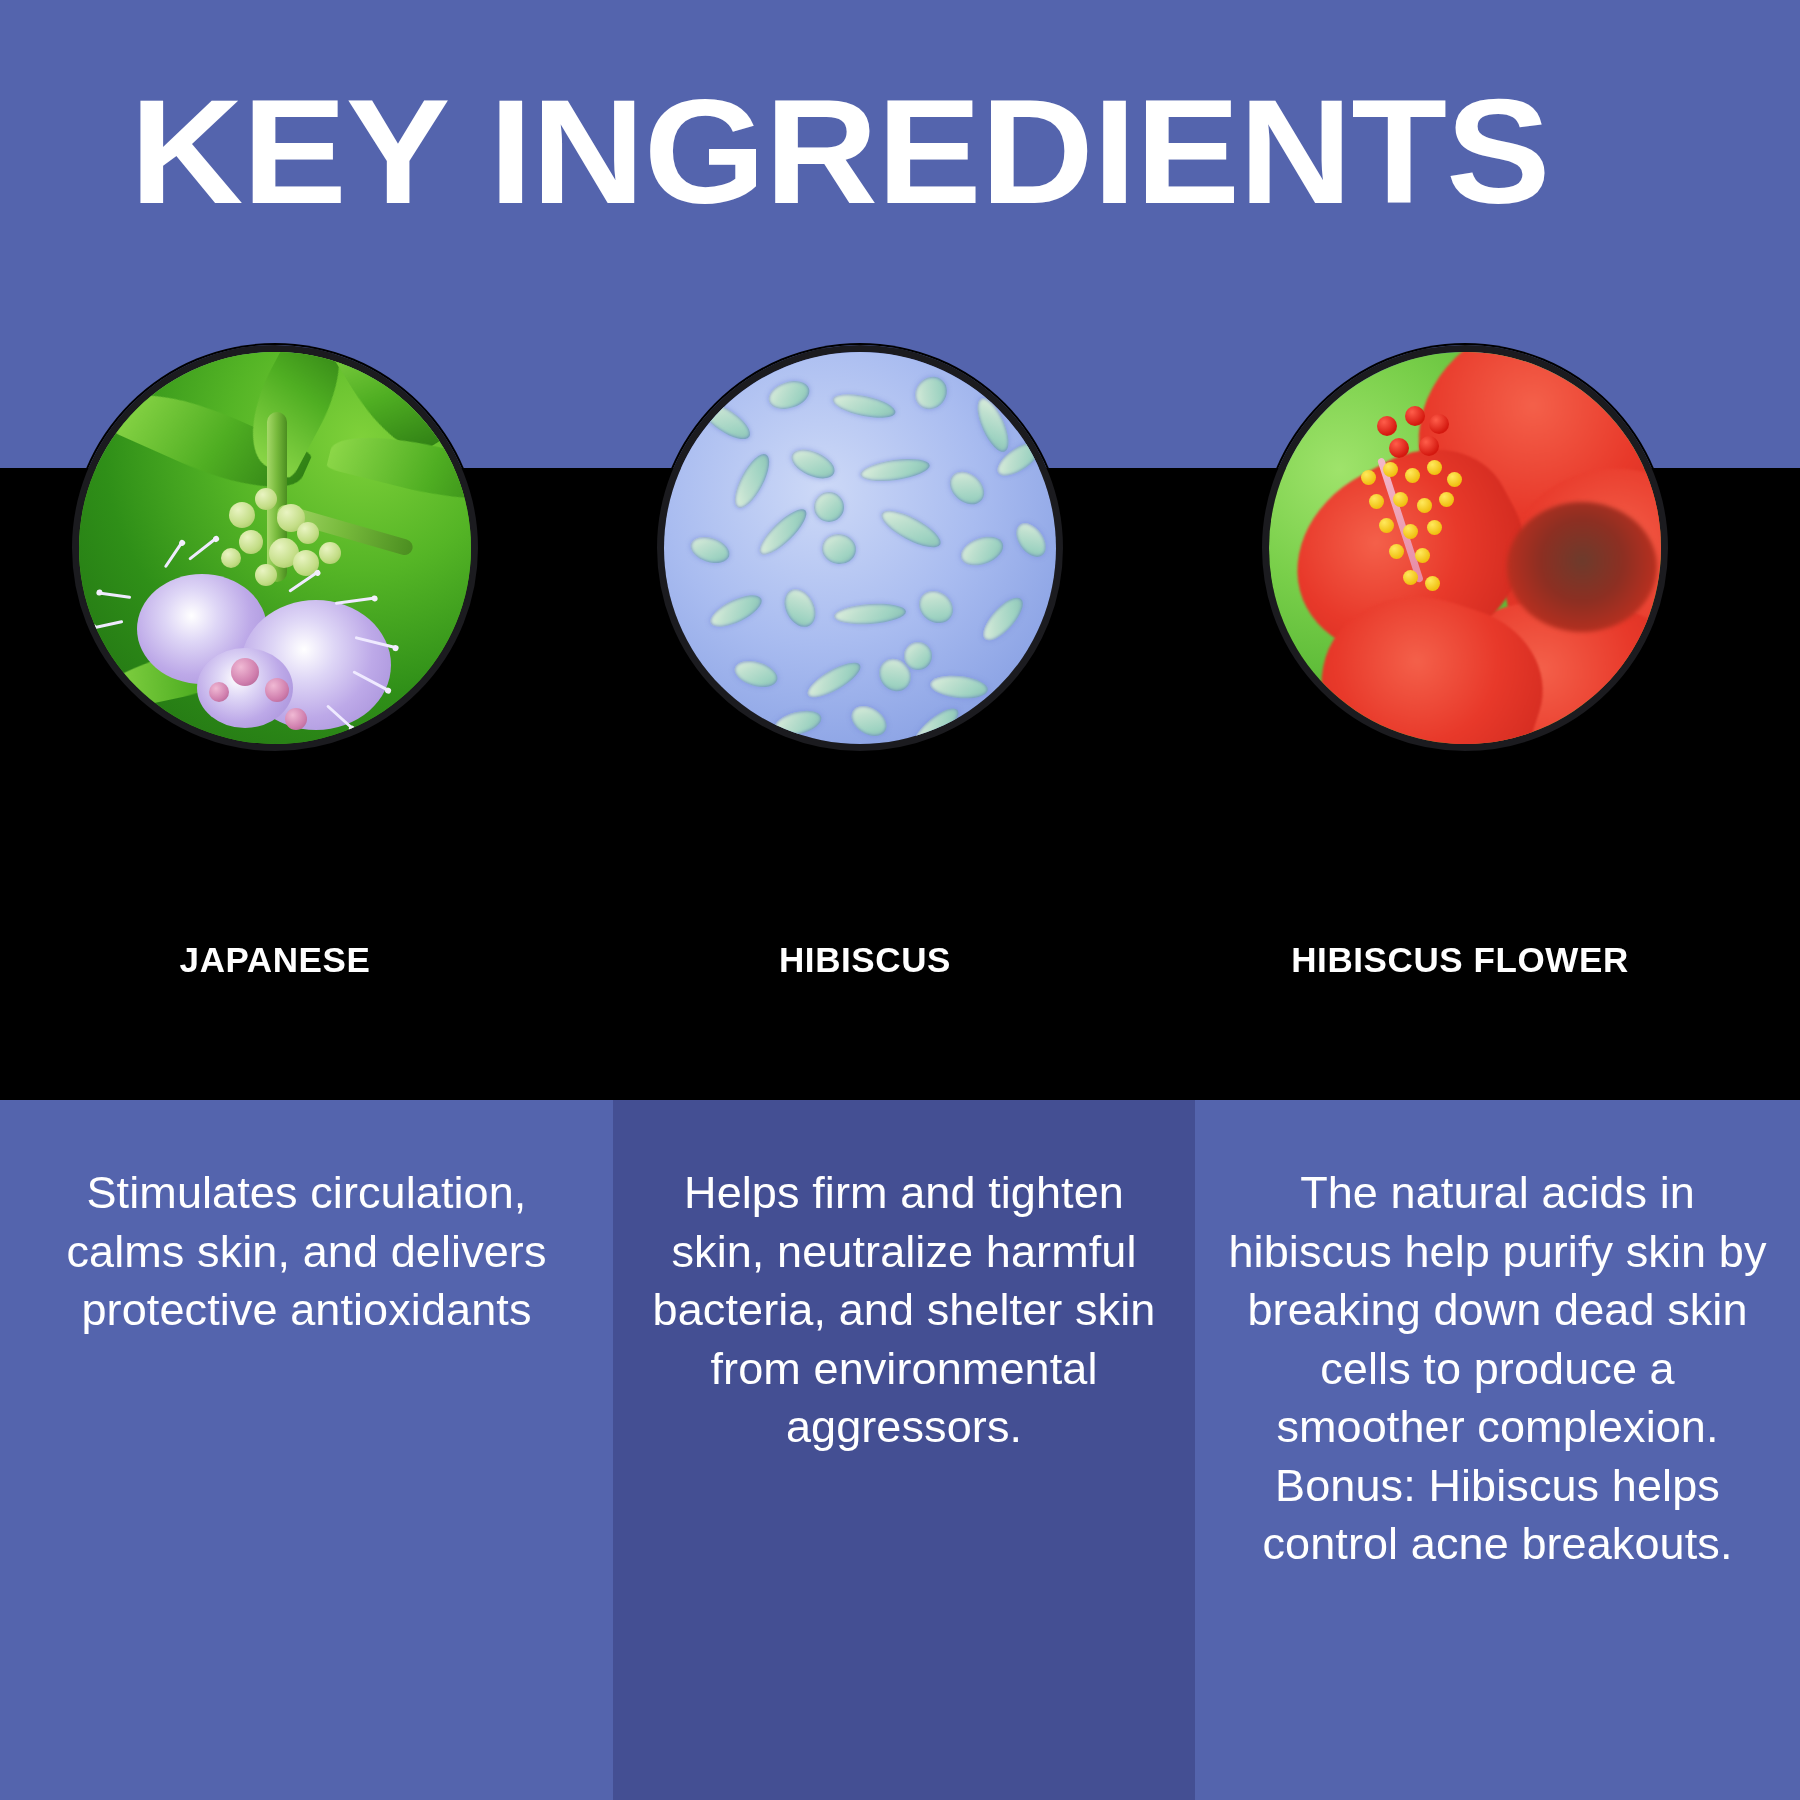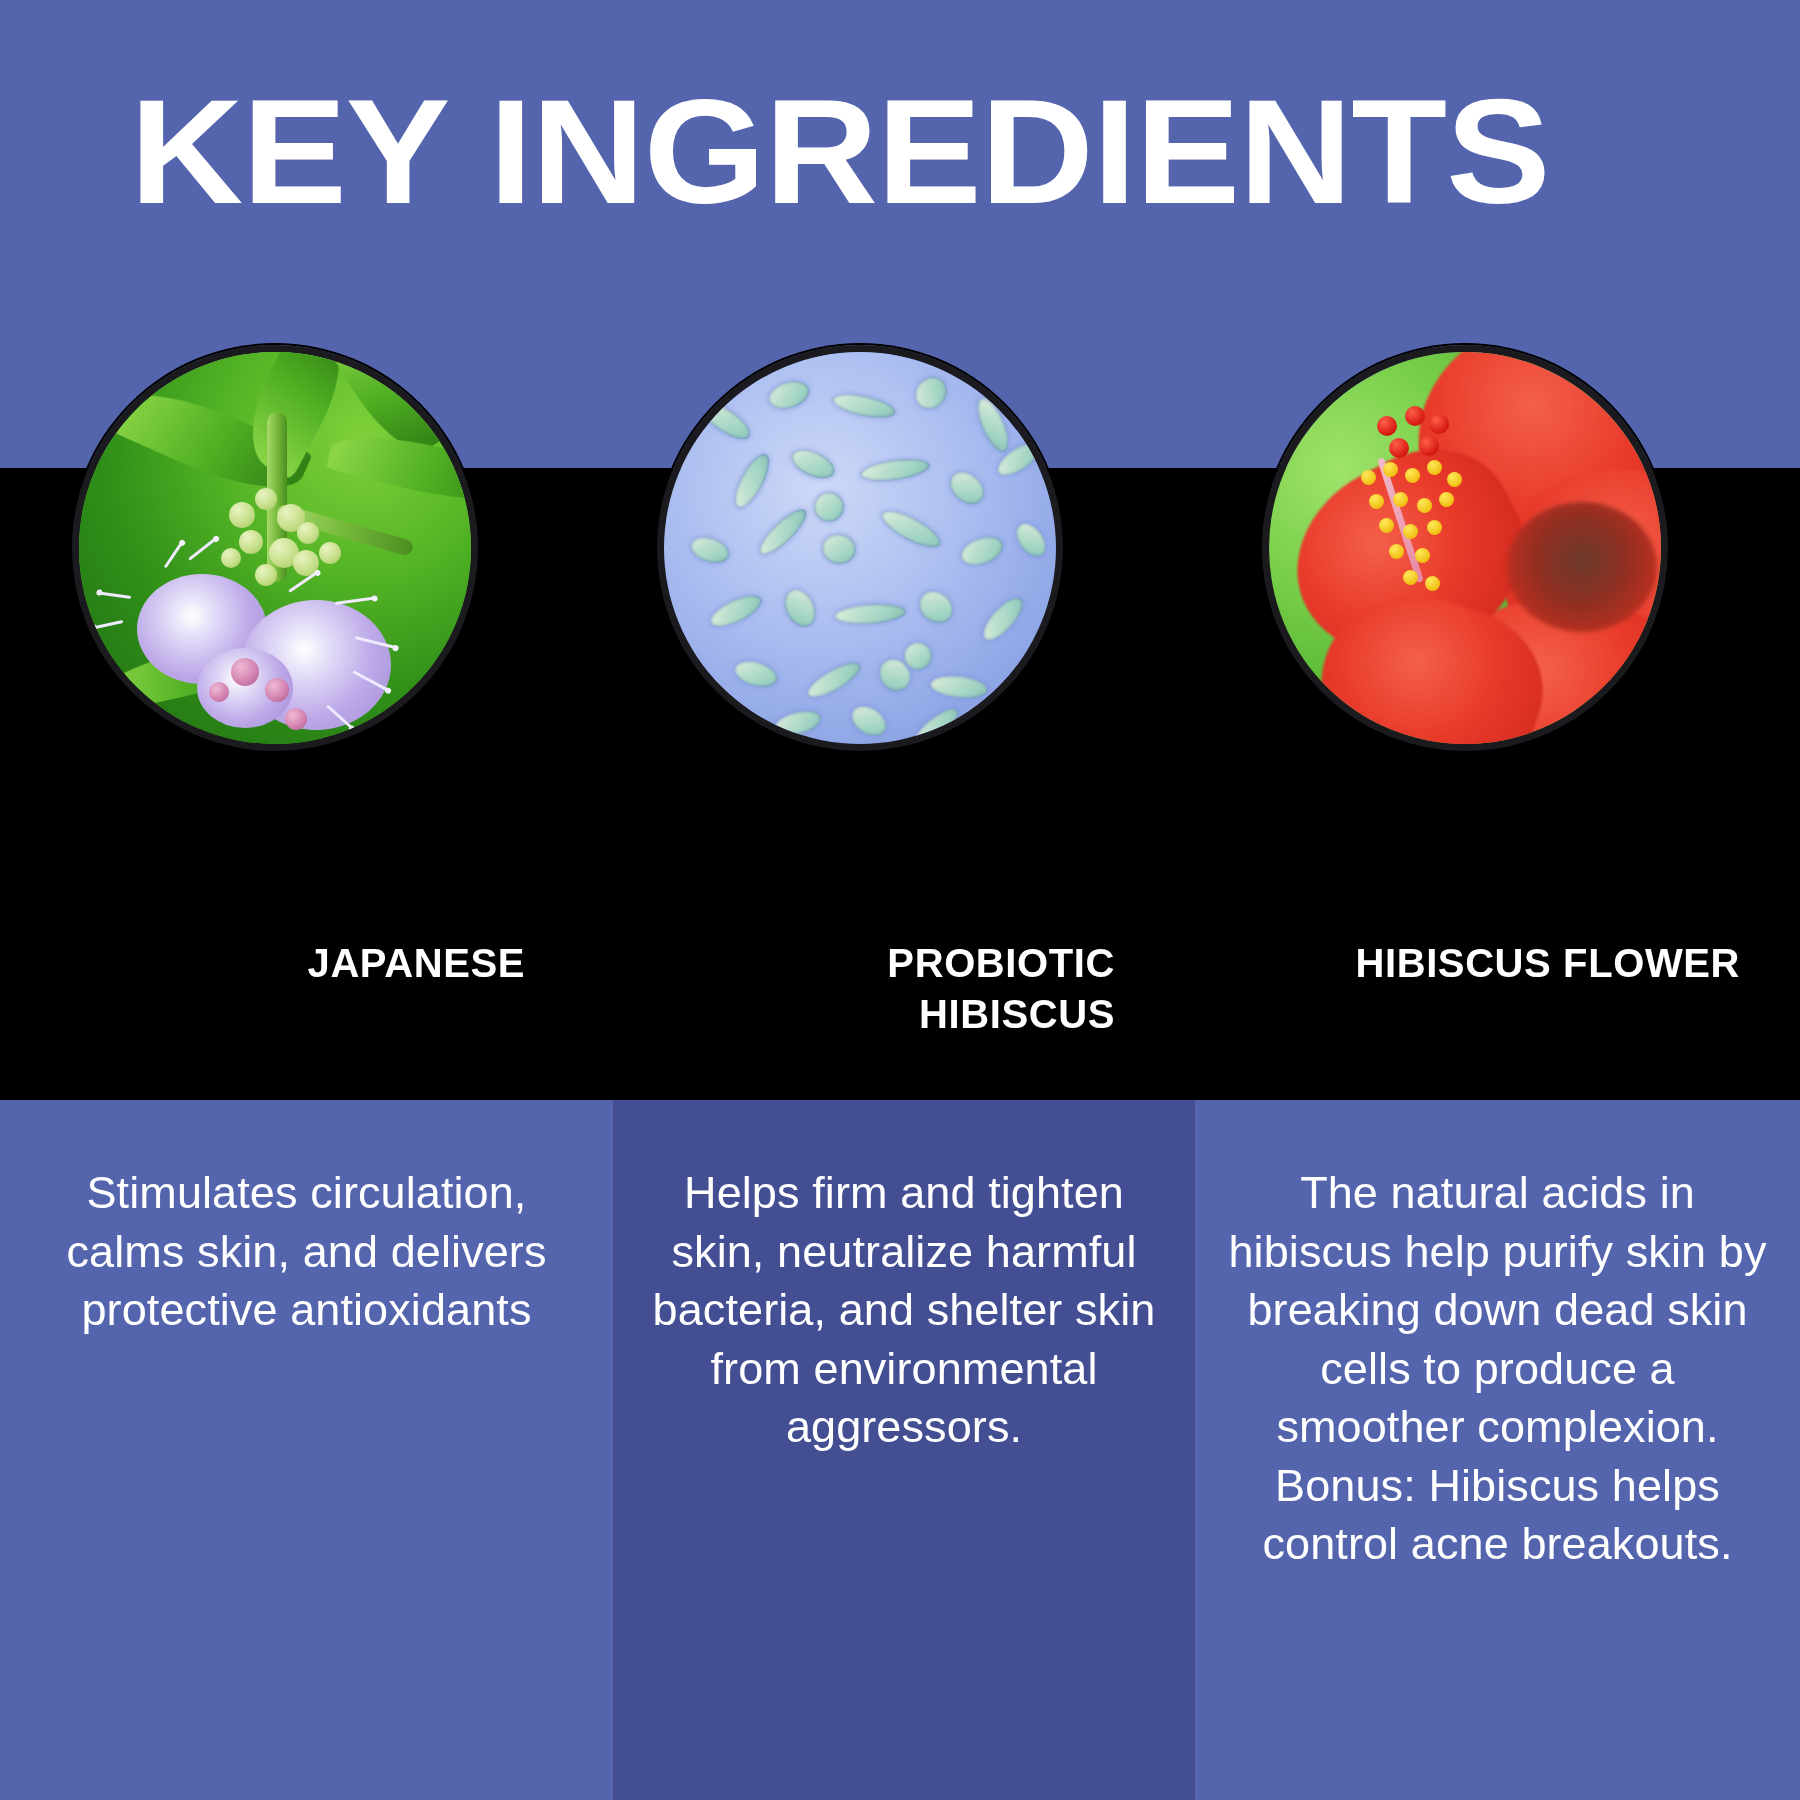--- a/index.html
+++ b/index.html
@@ -147,24 +147,24 @@
     position:absolute;width:15px;height:15px;border-radius:50%;
     background:radial-gradient(circle at 35% 30%,#ffe95c,#f0c011 70%);
   }
 
   
   .label{
     position:absolute;
     color:#FFFFFF;
     font-family:"Liberation Sans", sans-serif;
     font-weight:bold;
-    font-size:40px;
+    font-size:35px;
     line-height:1.28;
     letter-spacing:0.6px;
-    text-align:right;
+    text-align:center;
   }
   #label-mint   { left:25px;   top:938px; width:500px; }
   #label-probio { left:615px;  top:938px; width:500px; }
   #label-hib    { left:1180px; top:938px; width:560px; }
 
   
   .bottom{
     position:absolute; left:0; top:1100px;
     width:1800px; height:700px;
     display:flex;
@@ -314,21 +314,20 @@
       <div class="pollen" style="left:134px; top:218px;"></div>
       <div class="pollen" style="left:156px; top:224px;"></div>
     </div>
   </div>
 
   <div class="label" id="label-mint">
     <div>JAPANESE</div>
   </div>
 
   <div class="label" id="label-probio">
-    <div>PROBIOTIC</div>
     <div>HIBISCUS</div>
   </div>
 
   <div class="label" id="label-hib">
     <div>HIBISCUS FLOWER</div>
   </div>
 
   <div class="bottom">
     <div class="col" id="col-1">
       <div class="desc">Stimulates circulation, calms skin, and delivers protective antioxidants</div>

